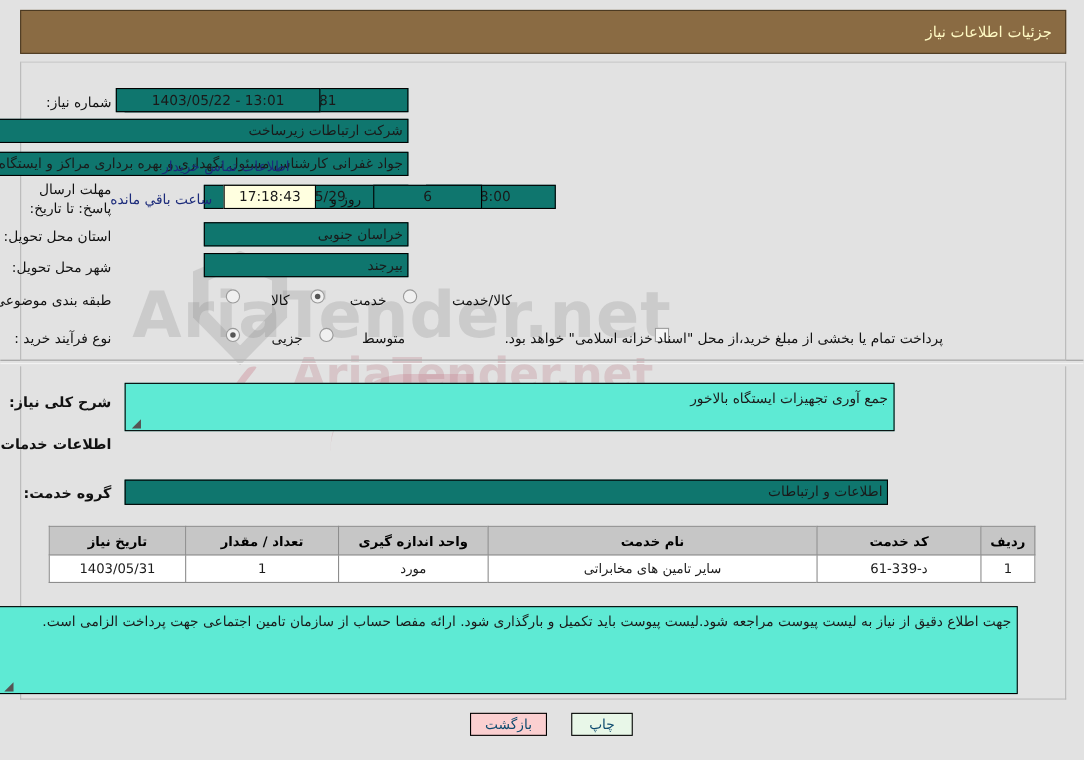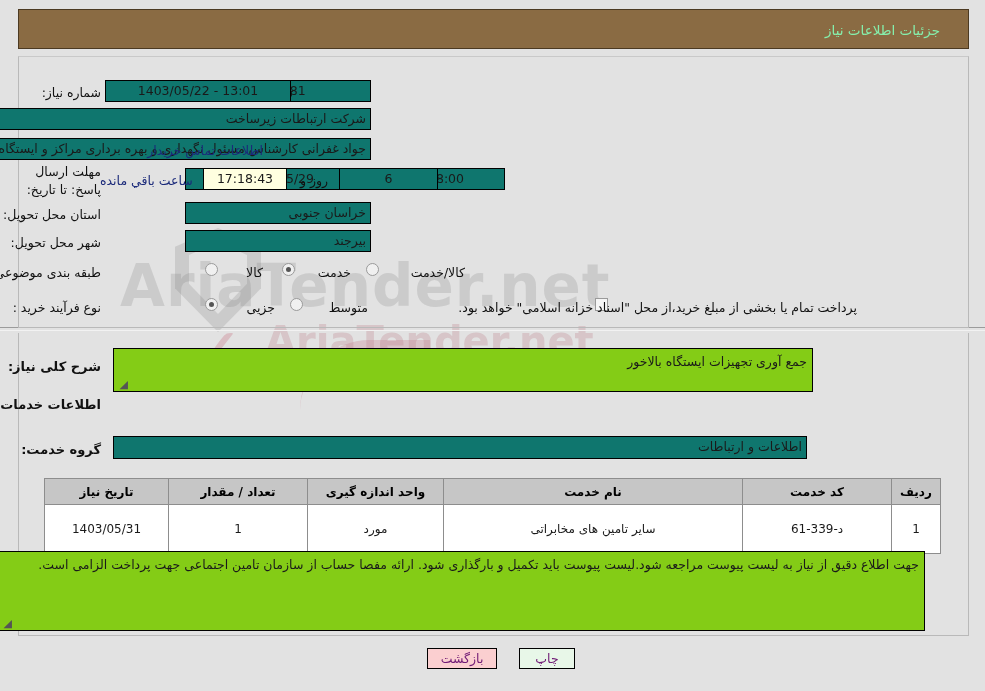--- a/index.html
+++ b/index.html
@@ -96,23 +96,23 @@
     top: 9px;
     width: 951px;
     height: 40px;
     background: #8a6b43;
     border: 1px solid #4c3a22;
     box-sizing: border-box;
     z-index: 10;
   }
   .header-title {
     position: absolute;
-    right: 28px;
+    right: 12px;
     top: 12px;
-    color: #86efac;
+    color: #fef9c3;
     font-size: 13.5px;
   }
 
   
   .frame {
     position: absolute;
     left: 18px;
     top: 56px;
     width: 951px;
     height: 272px;
@@ -170,21 +170,21 @@
     overflow: hidden;
     white-space: nowrap;
   }
   .inp.right  { justify-content: flex-start; }
   .inp.ltrnum { direction: ltr; justify-content: center; }
   .inp.cream { background: #ffffe0; }
 
   .txta {
     position: absolute;
     z-index: 20;
-    background: #84cc16;
+    background: #5eead4;
     border: 1px solid #000000;
     box-sizing: border-box;
     font-size: 12.5px;
     color: #1a1a1a;
     padding: 3px 5px 0 5px;
     line-height: 1.55;
     text-align: right;
     overflow: hidden;
   }
   .txta .grip {
@@ -249,37 +249,37 @@
     height: 25px;
     padding: 0 4px;
     text-align: center;
     font-size: 12px;
     white-space: nowrap;
   }
   .tbl td {
     background: #ffffff;
     border: 1px solid #8d8d8d;
     height: 24px;
-    padding: 12px 4px;
+    padding: 0 4px;
     text-align: center;
     font-size: 12px;
     color: #1a1a1a;
     white-space: nowrap;
   }
 
   
   .btn {
     position: absolute;
     z-index: 20;
     border: 1px solid #000000;
     box-sizing: border-box;
     height: 21px;
     font-family: "DejaVu Sans", "Liberation Sans", sans-serif;
     font-size: 12.5px;
-    color: #701a75;
+    color: #0c4a6e;
     display: flex;
     align-items: center;
     justify-content: center;
     cursor: pointer;
     padding: 0 6px;
   }
   .btn-print  { background: #e8f7e8; }
   .btn-back   { background: #fbcfd0; }
 </style>
 </head>

